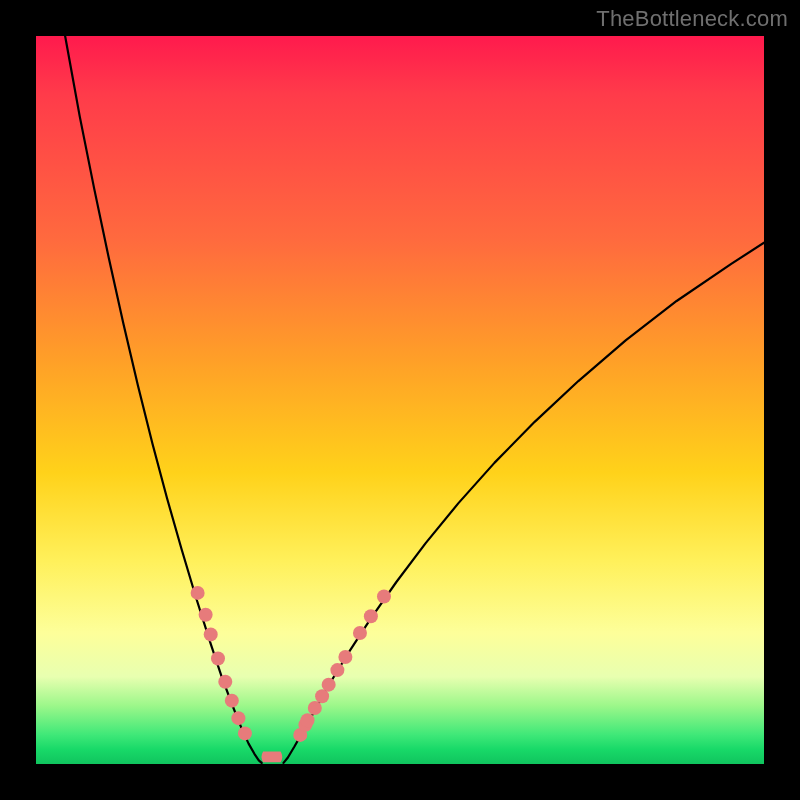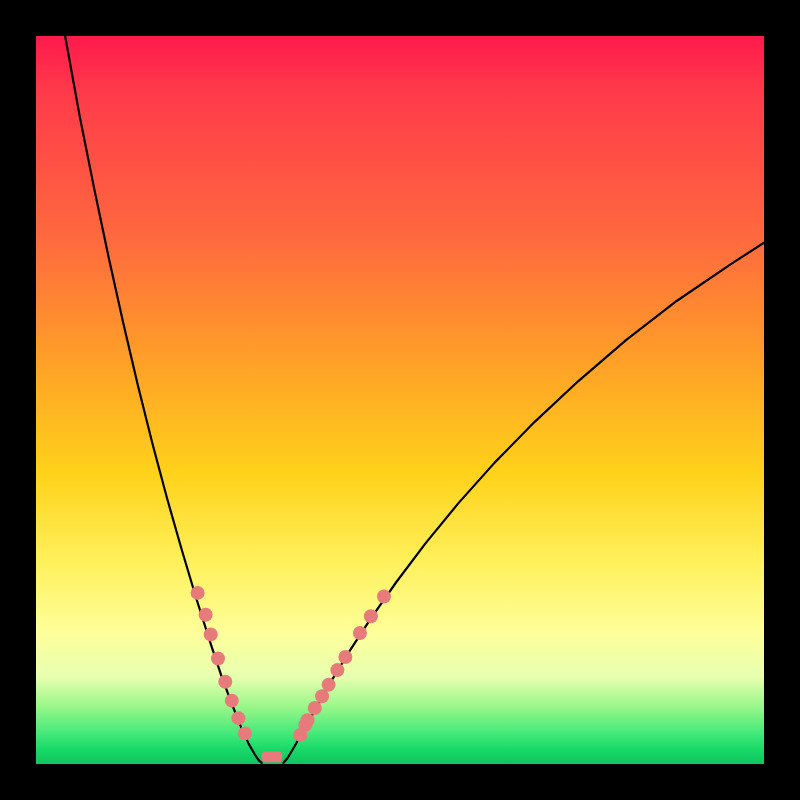--- a/index.html
+++ b/index.html
@@ -93,13 +93,14 @@
       <g id="arc-layer">
           <path d="M 227.14 715.62
      L 244.61 715.62
      A 10.19 10.19 0 0 1 244.61 726.33
      L 227.14 726.33
      A 10.19 10.19 0 0 1 227.14 715.62
      Z" fill="#e77b7b" stroke="#c95a5a" stroke-width="0"></path>
         </g>
     </svg>
   </div>
+  <div class="watermark">TheBottleneck.com</div>
 </div>
 
 </body></html>

